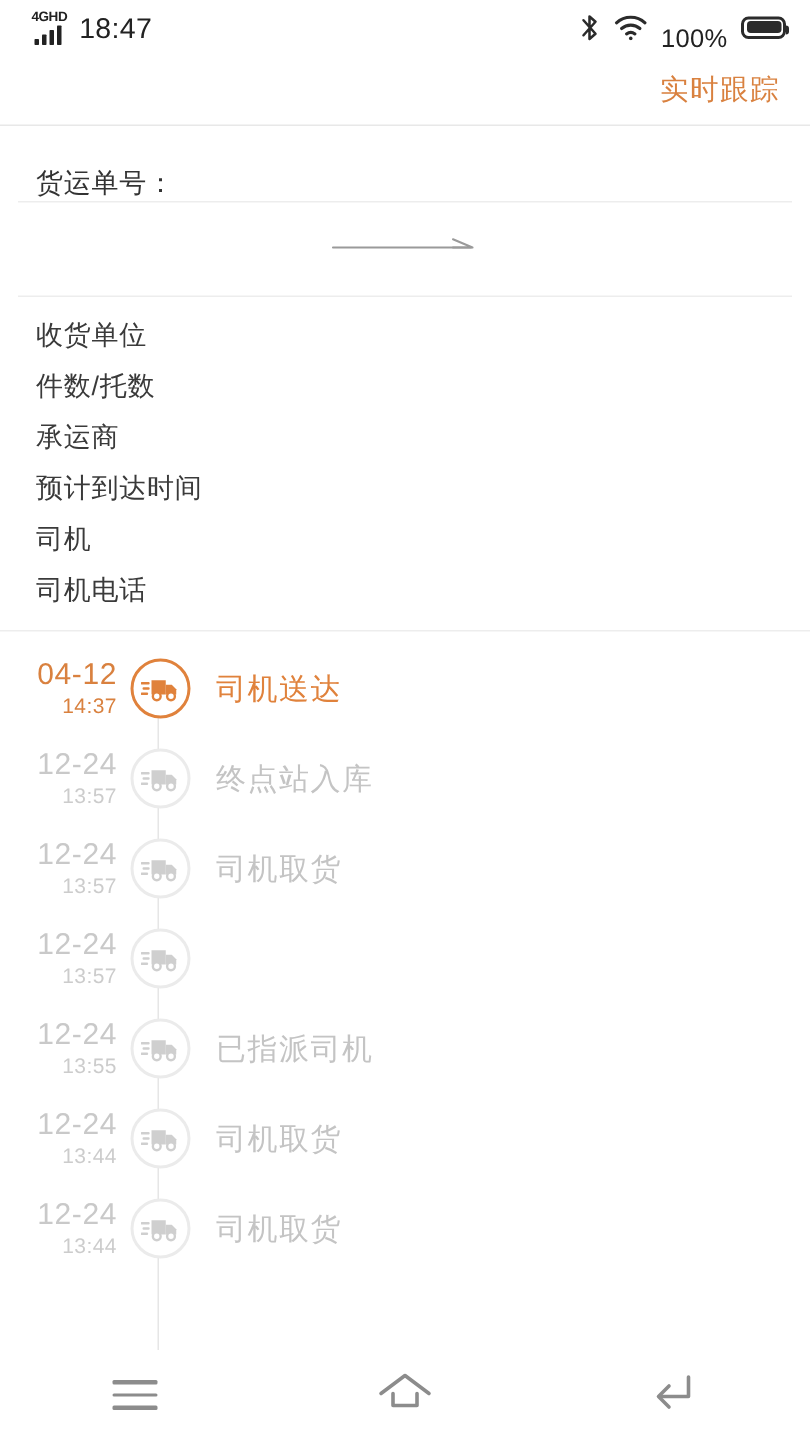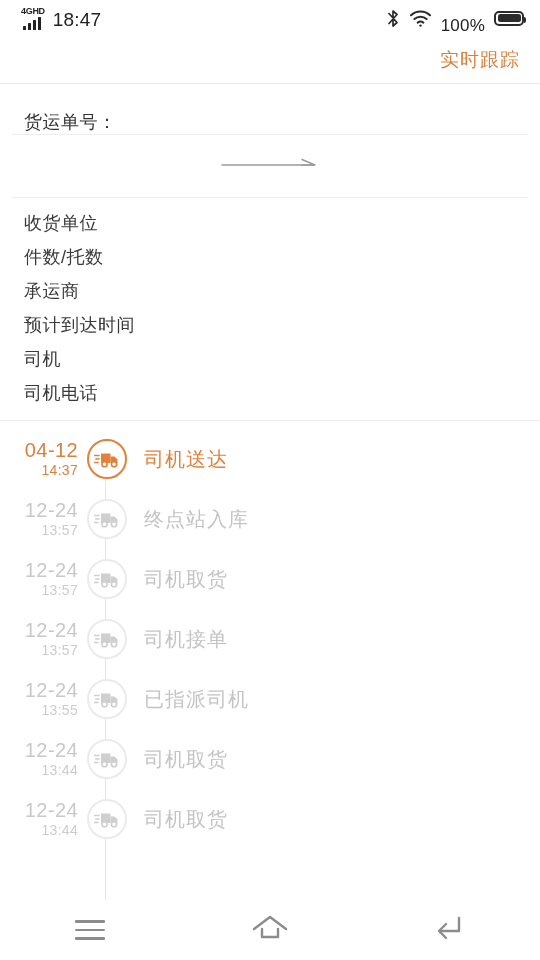--- a/index.html
+++ b/index.html
@@ -352,21 +352,20 @@
         <div class="tl-circle">
           <svg width="26" height="18" viewBox="0 0 26 18">
             <path d="M0.5 5.5 L5 5.5 M1.8 9 L5 9 M0.5 12.5 L4 12.5" stroke="#cfcfcf" stroke-width="1.6" stroke-linecap="round"></path>
             <path d="M7 3.5 L16.5 3.5 L16.5 13 L7 13 Z" fill="#cfcfcf"></path>
             <path d="M16.5 6.5 L20.5 6.5 L23.5 9.5 L23.5 13 L16.5 13 Z" fill="#cfcfcf"></path>
             <circle cx="10.5" cy="14.2" r="2.6" fill="#fff" stroke="#cfcfcf" stroke-width="1.6"></circle>
             <circle cx="20" cy="14.2" r="2.6" fill="#fff" stroke="#cfcfcf" stroke-width="1.6"></circle>
           </svg>
         </div>
       </div>
-      <div class="tl-label">司机接单</div>
     </div>
 
     <div class="tl-item done">
       <div class="tl-date">
         <span class="tl-d">12-24</span>
         <span class="tl-t">13:55</span>
       </div>
       <div class="tl-node">
         <div class="tl-circle">
           <svg width="26" height="18" viewBox="0 0 26 18">

